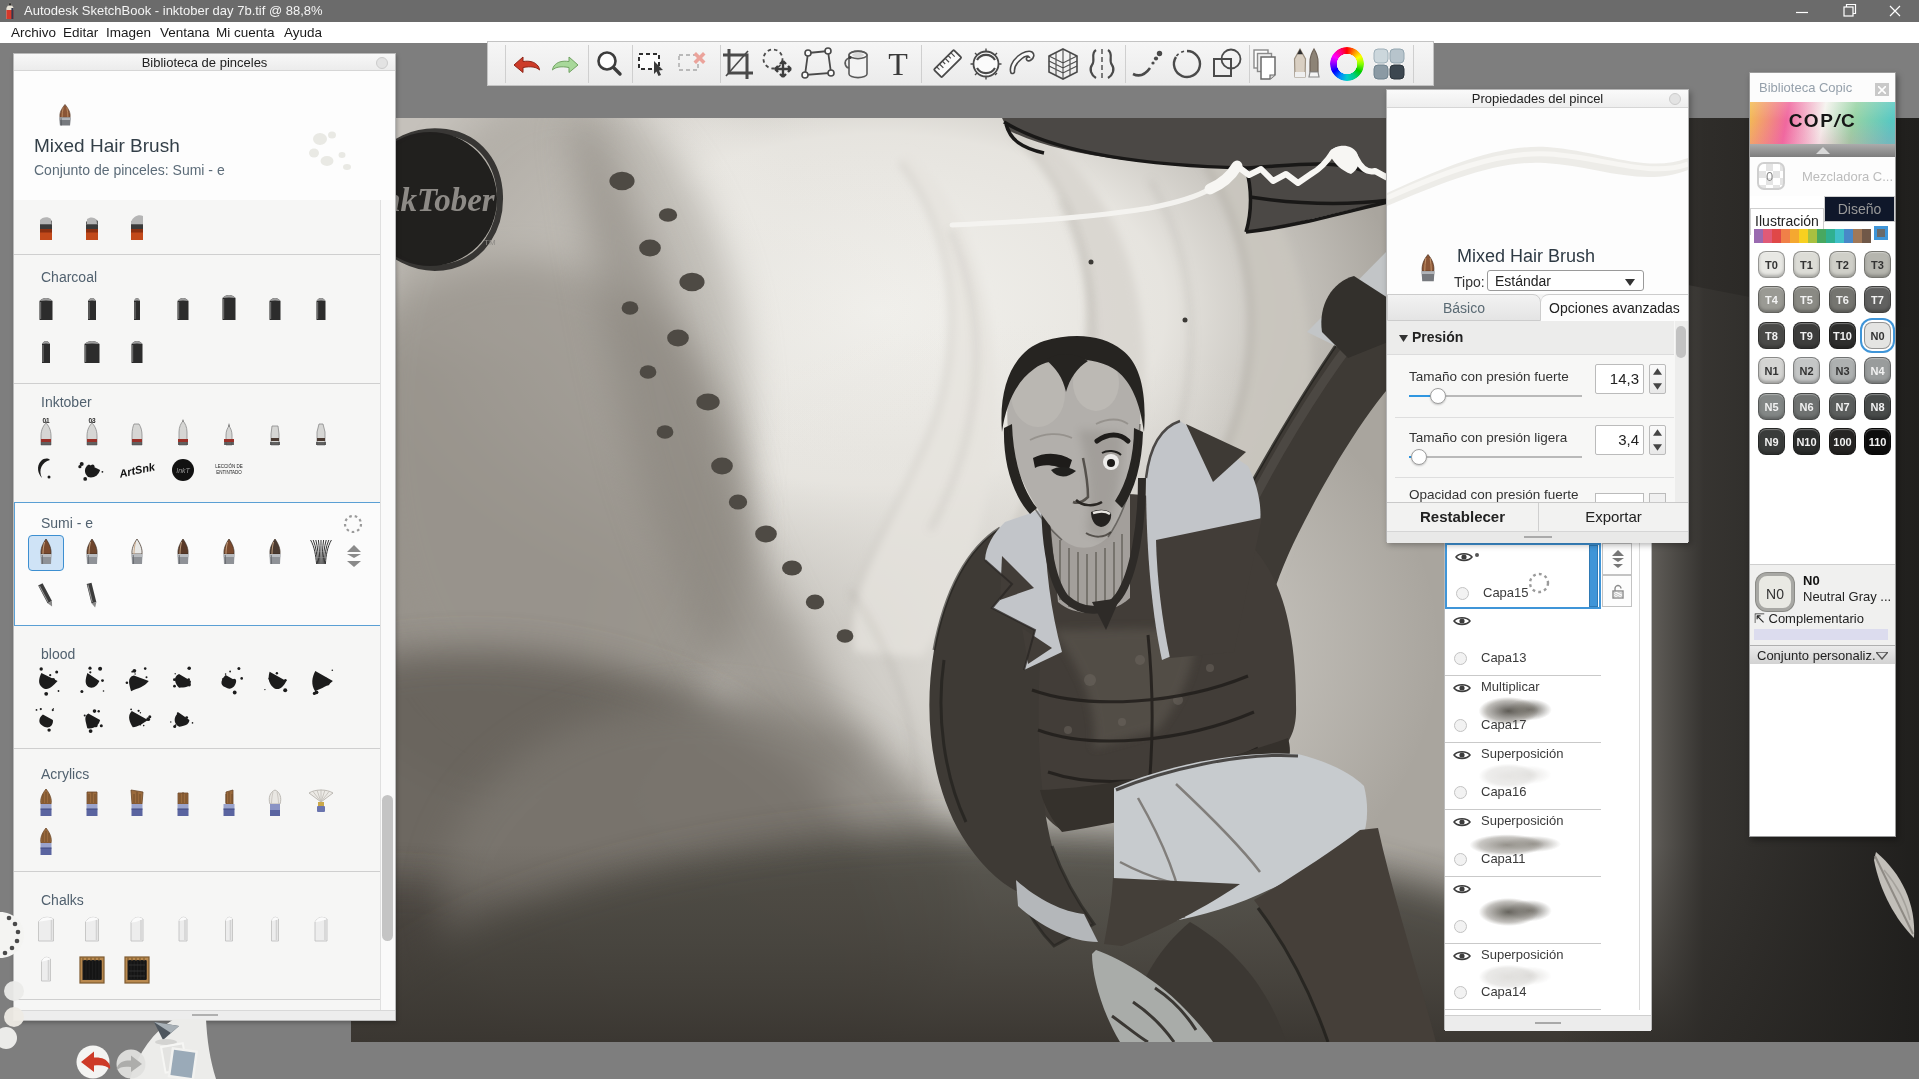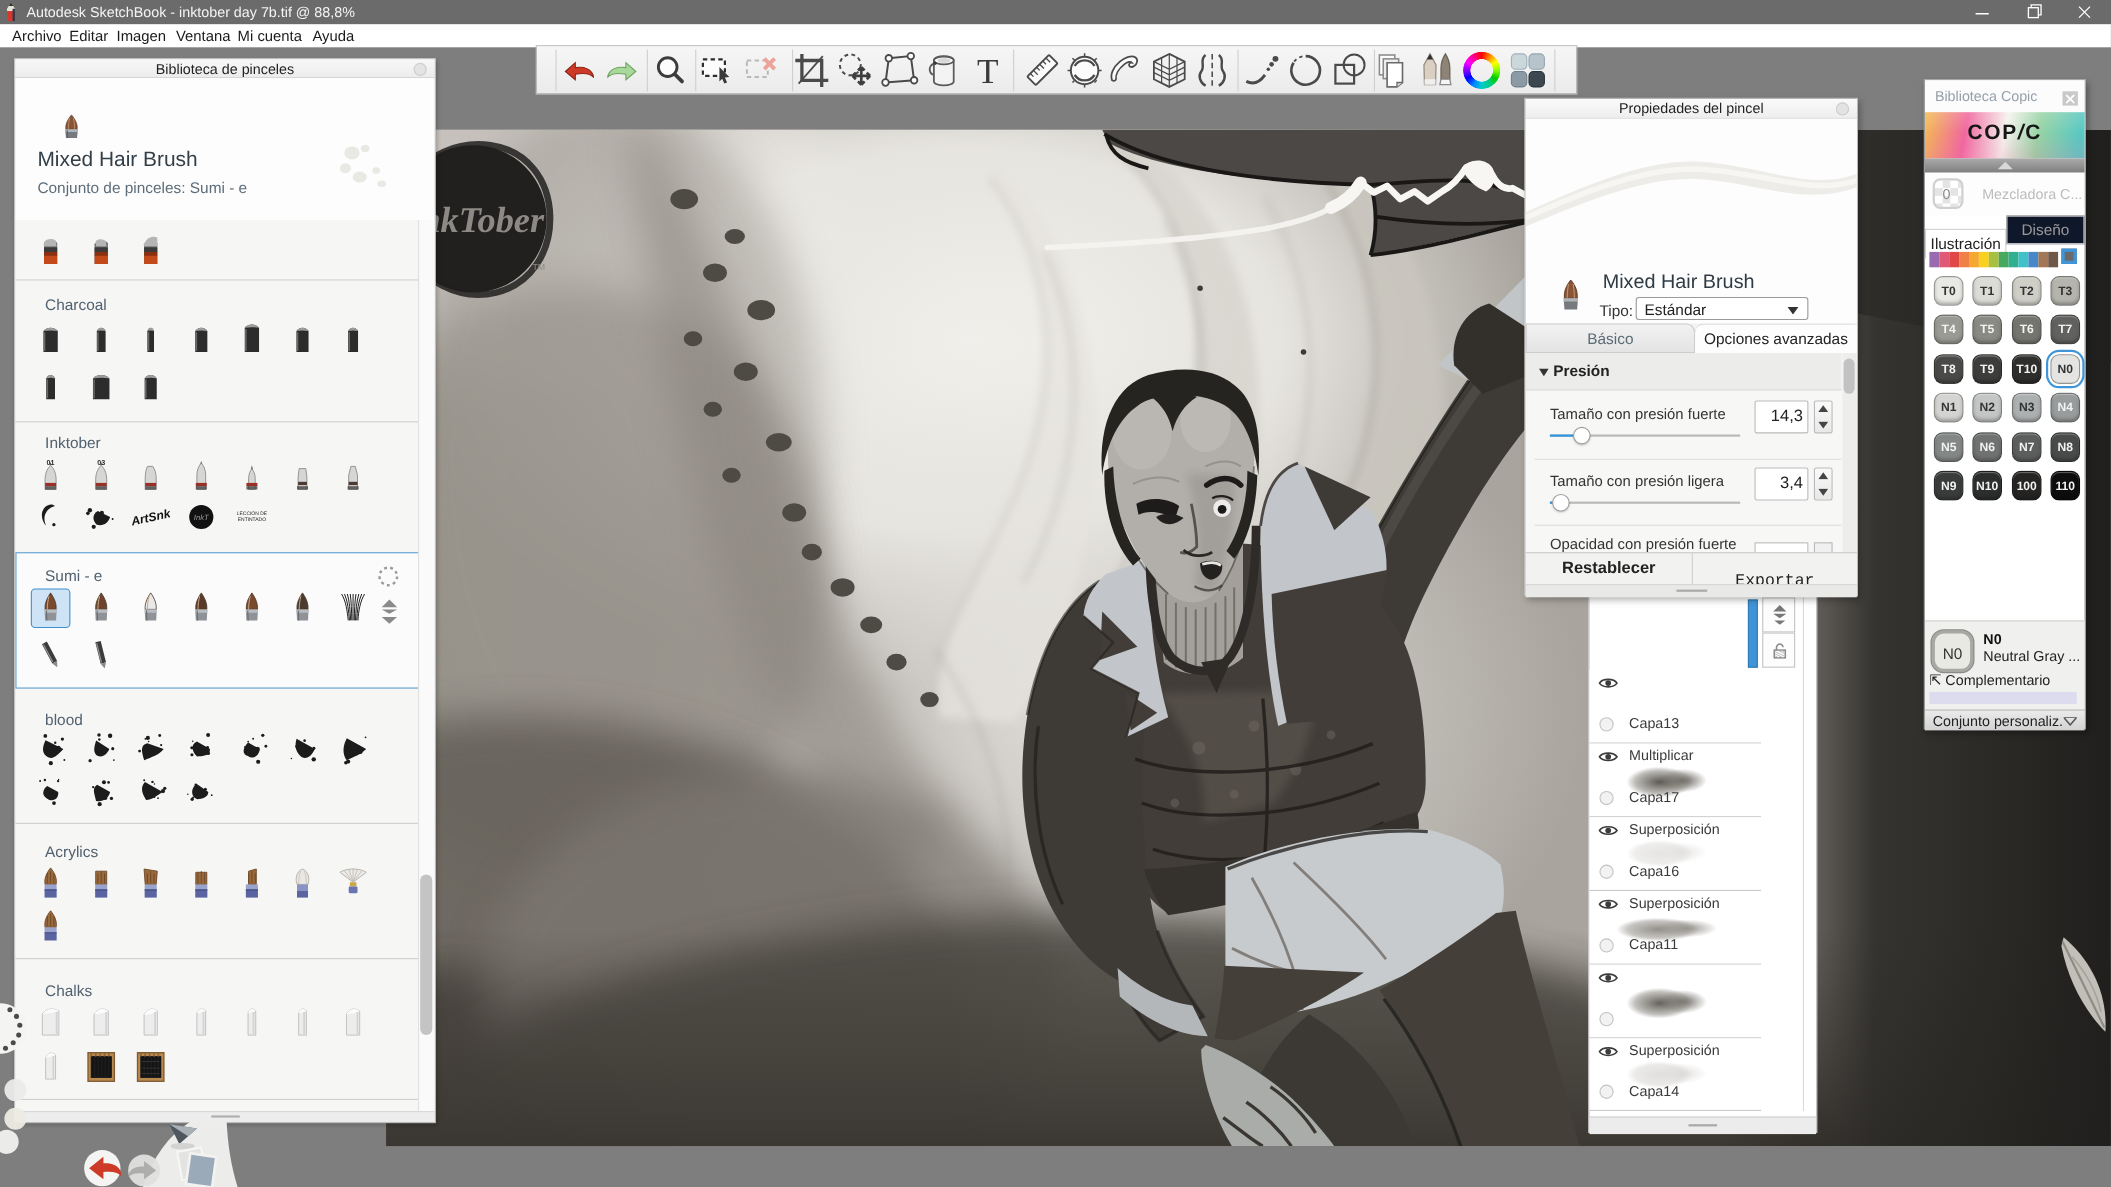--- a/index.html
+++ b/index.html
@@ -911,20 +911,32 @@
       <path d="M 9,6.5 v 3 M 13,6.5 v 3 M 17,6.5 v 3 M 21,6.5 v 3 M 25,6.5 v 3" stroke="#8a6536" stroke-width="1.5"></path>
     </svg>
     <div style="position:absolute;left:0;top:945px;width:381px;height:1px;background:#cfcfcf;"></div>
     <div style="position:absolute;left:366px;top:146px;width:15px;height:810px;background:#fafafa;border-left:1px solid #e0e0e0;"></div>
     <div style="position:absolute;left:368px;top:741px;width:11px;height:146px;background:#c4c4c4;border-radius:6px;"></div>
     <div style="position:absolute;left:0;top:956px;width:381px;height:10px;background:#ededed;border-top:1px solid #d8d8d8;"></div>
     <div style="position:absolute;left:178px;top:960px;width:26px;height:2px;background:#b0b0b0;"></div>
   </div>
 
 <div id="layers" style="position:absolute;left:1444px;top:530px;width:208px;height:500px;background:#ffffff;border:1px solid #bbbbbb;">
+    <div style="position:absolute;left:0;top:12px;width:156px;height:66px;background:#fff;border-bottom:1px solid #c9c9c9;border:2px solid #3f95d8;">
+      <svg width="18" height="12" viewBox="0 0 18 12" style="position:absolute;left:8px;top:6px">
+        <path d="M 1,6 C 4,1.5 14,1.5 17,6 C 14,10.5 4,10.5 1,6 Z" fill="none" stroke="#3c3c3c" stroke-width="1.5"></path>
+        <circle cx="9" cy="6" r="2.6" fill="#3c3c3c"></circle>
+      </svg>
+      <div style="position:absolute;left:28px;top:8px;width:4px;height:4px;border-radius:50%;background:#555;"></div>
+      <svg width="24" height="24" viewBox="0 0 24 24" style="position:absolute;left:80px;top:26px">
+        <circle cx="12" cy="12" r="9" fill="none" stroke="#9a9a9a" stroke-width="2.4" stroke-dasharray="2.8 3.2"></circle>
+      </svg>
+      <div style="position:absolute;left:9px;top:42px;width:13px;height:13px;border-radius:50%;background:#f2f2f2;border:1px solid #c3c3c3;"></div>
+      <div style="position:absolute;left:36px;top:40px;font-size:13px;color:#3a3a3a;">Capa15</div>
+    </div>
     <div style="position:absolute;left:0;top:78px;width:156px;height:67px;background:#fff;border-bottom:1px solid #c9c9c9;">
       <svg width="18" height="12" viewBox="0 0 18 12" style="position:absolute;left:8px;top:6px">
         <path d="M 1,6 C 4,1.5 14,1.5 17,6 C 14,10.5 4,10.5 1,6 Z" fill="none" stroke="#3c3c3c" stroke-width="1.5"></path>
         <circle cx="9" cy="6" r="2.6" fill="#3c3c3c"></circle>
       </svg>
       <div style="position:absolute;left:9px;top:43px;width:13px;height:13px;border-radius:50%;background:#f2f2f2;border:1px solid #c3c3c3;"></div>
       <div style="position:absolute;left:36px;top:41px;font-size:13px;color:#3a3a3a;">Capa13</div>
     </div>
     <div style="position:absolute;left:0;top:145px;width:156px;height:67px;background:#fff;border-bottom:1px solid #c9c9c9;">
       <svg width="18" height="12" viewBox="0 0 18 12" style="position:absolute;left:8px;top:6px">
@@ -1053,27 +1065,27 @@
       </div>
       <div style="position:absolute;left:8px;top:156px;width:279px;height:1px;background:#dedede;"></div>
       <div style="position:absolute;left:22px;top:166px;font-size:13.5px;color:#333;">Opacidad con presión fuerte</div>
       <div style="position:absolute;left:208px;top:172px;width:49px;height:12px;background:#fff;border:1px solid #bbb;"></div>
       <div style="position:absolute;left:262px;top:172px;width:17px;height:12px;background:#f0f0f0;border:1px solid #bbb;"></div>
       <div style="position:absolute;left:288px;top:0;width:13px;height:181px;background:#ededec;"></div>
       <div style="position:absolute;left:289px;top:5px;width:10px;height:32px;background:#c2c2c2;border-radius:5px;"></div>
     </div>
     <div style="position:absolute;left:0;top:412px;width:301px;height:29px;background:#f2f2f1;border-top:1px solid #c9c9c9;">
       <div style="position:absolute;left:0;top:0;width:152px;height:29px;border-right:1px solid #cfcfcf;font-size:15px;color:#222;text-align:center;line-height:28px;font-weight:bold;">Restablecer</div>
-      <div style="position:absolute;left:152px;top:12px;width:149px;height:29px;font-size:15px;color:#222;text-align:center;line-height:28px;font-family:Liberation Mono, monospace;">Exportar</div>
+      <div style="position:absolute;left:152px;top:0;width:149px;height:29px;font-size:15px;color:#222;text-align:center;line-height:28px;">Exportar</div>
     </div>
     <div style="position:absolute;left:0;top:441px;width:301px;height:12px;background:#e9e9e8;border-top:1px solid #d5d5d5;"></div>
     <div style="position:absolute;left:137px;top:446px;width:28px;height:2px;background:#aaa;"></div>
   </div>
 
-<div id="copic" style="position:absolute;left:1749px;top:72px;width:147px;height:591px;background:#ffffff;border:1px solid #9a9a9a;box-shadow:2px 3px 6px rgba(0,0,0,0.35);padding-left:17px;">
+<div id="copic" style="position:absolute;left:1749px;top:72px;width:147px;height:765px;background:#ffffff;border:1px solid #9a9a9a;box-shadow:2px 3px 6px rgba(0,0,0,0.35);padding-left:17px;">
     <div style="position:absolute;left:0;top:0;width:145px;height:29px;background:#fcfcfc;">
       <div style="position:absolute;left:9px;top:7px;font-size:13px;color:#95a0ab;">Biblioteca Copic</div>
       <div style="position:absolute;left:125px;top:10px;width:14px;height:13px;background:#c9c9c9;">
         <svg width="8" height="8" viewBox="0 0 8 8" style="position:absolute;left:3px;top:2.5px">
           <path d="M 0,0 L 8,8 M 8,0 L 0,8" stroke="#fff" stroke-width="1.6"></path>
         </svg>
       </div>
     </div>
     <div style="position:absolute;left:0;top:29px;width:145px;height:42px;background:linear-gradient(100deg,#f3be50 0%,#f0679f 26%,#f5f3ee 50%,#97d3a4 70%,#58c8c2 95%);">
       <div style="position:absolute;left:0;top:0;width:145px;height:42px;background:linear-gradient(180deg,rgba(255,255,255,0.15) 0%,rgba(255,255,255,0) 45%,rgba(240,110,165,0.18));"></div>

